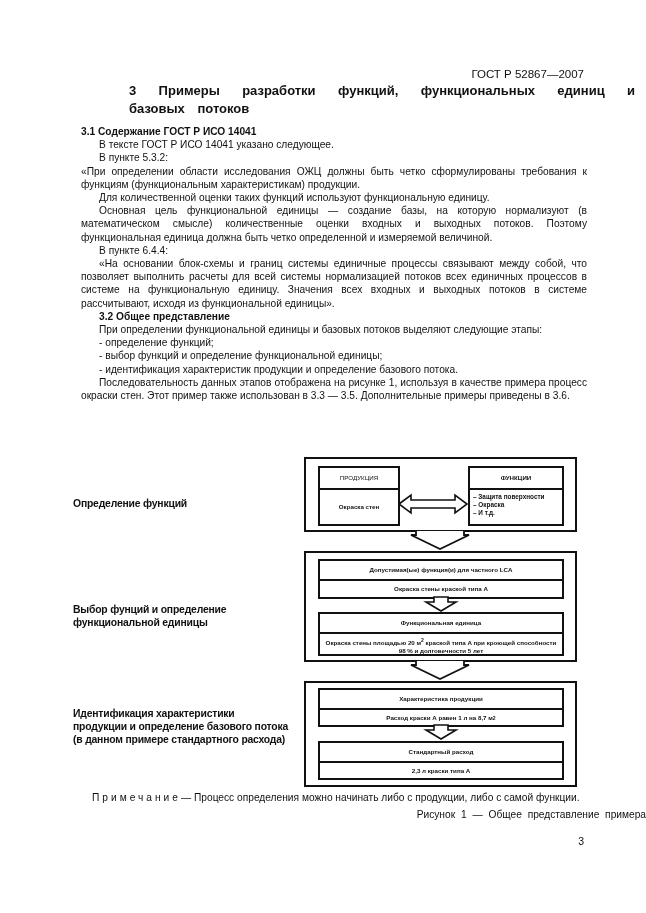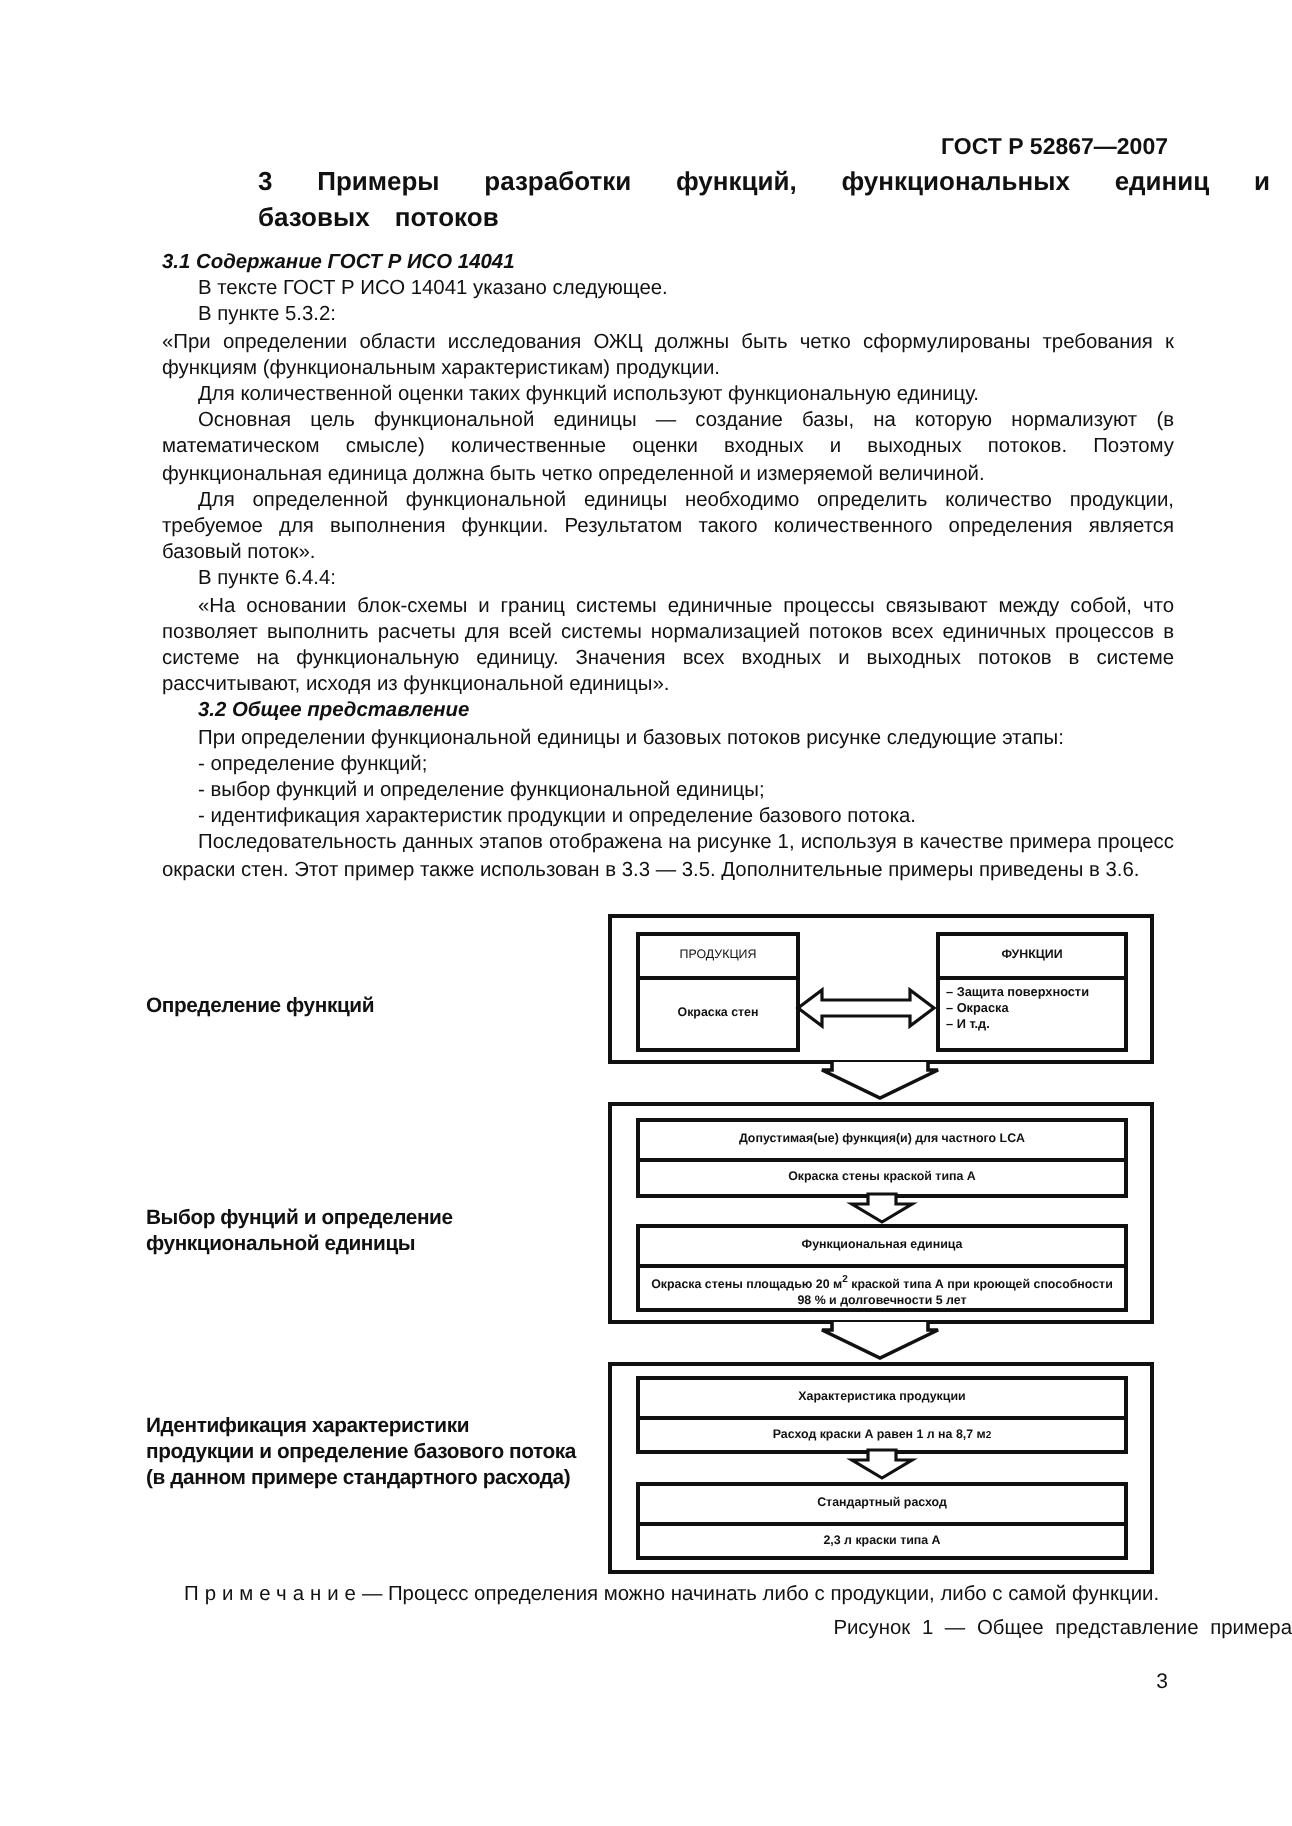--- a/index.html
+++ b/index.html
@@ -1,19 +1,19 @@
 <!DOCTYPE html>
 <html><head>
 <meta charset="utf-8">
 <style>
   html, body { margin:0; padding:0; background:#fff; }
   body { width:646px; height:913px; position:relative; overflow:hidden;
          font-family:"Liberation Sans", sans-serif; color:#111; }
   .abs { position:absolute; }
-  .hdr { right:62px; top:68px; font-size:11.5px; font-weight:bold; }
+  .hdr { right:62px; top:68px; font-size:11.5px; font-weight:normal; }
   .h1 { left:81px; top:82px; width:506px; font-size:13px; font-weight:bold; line-height:18px; text-align:justify; text-align-last:left; word-spacing:9px;margin-left:48px; }
   .body { left:81px; top:125px; width:506px; font-size:10.2px; line-height:13.2px; }
   .p { margin:0; text-align:justify; text-indent:0; }
   .p.b { font-weight:bold; }
   .lbl { font-size:10.4px; line-height:13px; font-weight:bold; letter-spacing:-0.2px; }
   .box { position:absolute; border:2px solid #111; box-sizing:border-box; background:#fff; }
   .inner { position:absolute; border:2px solid #111; box-sizing:border-box; background:#fff; }
   .cell { position:absolute; left:0; right:0; display:flex; align-items:center; justify-content:center; font-size:6.2px; font-weight:bold; text-align:center; line-height:8px; padding:0 4px; box-sizing:border-box; }
   .divider { position:absolute; left:0; right:0; height:0; border-top:2px solid #111; }
   .list { position:absolute; font-size:6.4px; font-weight:bold; line-height:8px; left:3px; }
@@ -32,25 +32,24 @@
 
 <div class="abs body">
   <p class="p b" style="padding-left:0">3.1 Содержание ГОСТ Р ИСО 14041</p>
   <p class="p">В тексте ГОСТ Р ИСО 14041 указано следующее.</p>
   <p class="p">В пункте 5.3.2:</p>
   <p class="p" style="text-indent:0;margin-left:-18px;padding-left:18px">
       <span style="display:block;text-indent:0">«При определении области исследования ОЖЦ должны быть четко сформулированы требования к функциям (функциональным характеристикам) продукции.</span>
     </p>
   <p class="p">Для количественной оценки таких функций используют функциональную единицу.</p>
   <p class="p">Основная цель функциональной единицы — создание базы, на которую нормализуют (в математическом смысле) количественные оценки входных и выходных потоков. Поэтому функциональная единица должна быть четко определенной и измеряемой величиной.</p>
-  <p class="p">Для определенной функциональной единицы необходимо определить количество продукции, требуемое для выполнения функции. Результатом такого количественного определения является базовый поток».</p>
   <p class="p">В пункте 6.4.4:</p>
   <p class="p">«На основании блок-схемы и границ системы единичные процессы связывают между собой, что позволяет выполнить расчеты для всей системы нормализацией потоков всех единичных процессов в системе на функциональную единицу. Значения всех входных и выходных потоков в системе рассчитывают, исходя из функциональной единицы».</p>
   <p class="p b">3.2 Общее представление</p>
-  <p class="p">При определении функциональной единицы и базовых потоков рисунке следующие этапы:</p>
+  <p class="p">При определении функциональной единицы и базовых потоков выделяют следующие этапы:</p>
   <p class="p">- определение функций;</p>
   <p class="p">- выбор функций и определение функциональной единицы;</p>
   <p class="p">- идентификация характеристик продукции и определение базового потока.</p>
   <p class="p">Последовательность данных этапов отображена на рисунке 1, используя в качестве примера процесс окраски стен. Этот пример также использован в 3.3 — 3.5. Дополнительные примеры приведены в 3.6.</p>
 </div>
 
 <div class="abs lbl" style="left:73px;top:497px;width:210px;">Определение функций</div>
 <div class="abs lbl" style="left:73px;top:603px;width:190px;">Выбор фунций и определение функциональной единицы</div>
 <div class="abs lbl" style="left:73px;top:707px;width:215px;">Идентификация характеристики продукции и определение базового потока (в данном примере стандартного расхода)</div>
 
@@ -123,14 +122,14 @@
 </svg>
 
 <div class="abs note"><span class="spaced">Примечание</span><span>— Процесс определения можно начинать либо с продукции, либо с самой функции.</span></div>
 <div class="abs cap">Рисунок 1 — Общее представление примера</div>
 
 <div class="abs pgnum">3</div>
 
 <style>
   
   .body .p { text-indent:18px; }
-  .body .p.b { text-indent:0; padding-left:18px;font-style:italic; }
+  .body .p.b { text-indent:0; padding-left:18px; }
 </style>
 
 </body></html>

